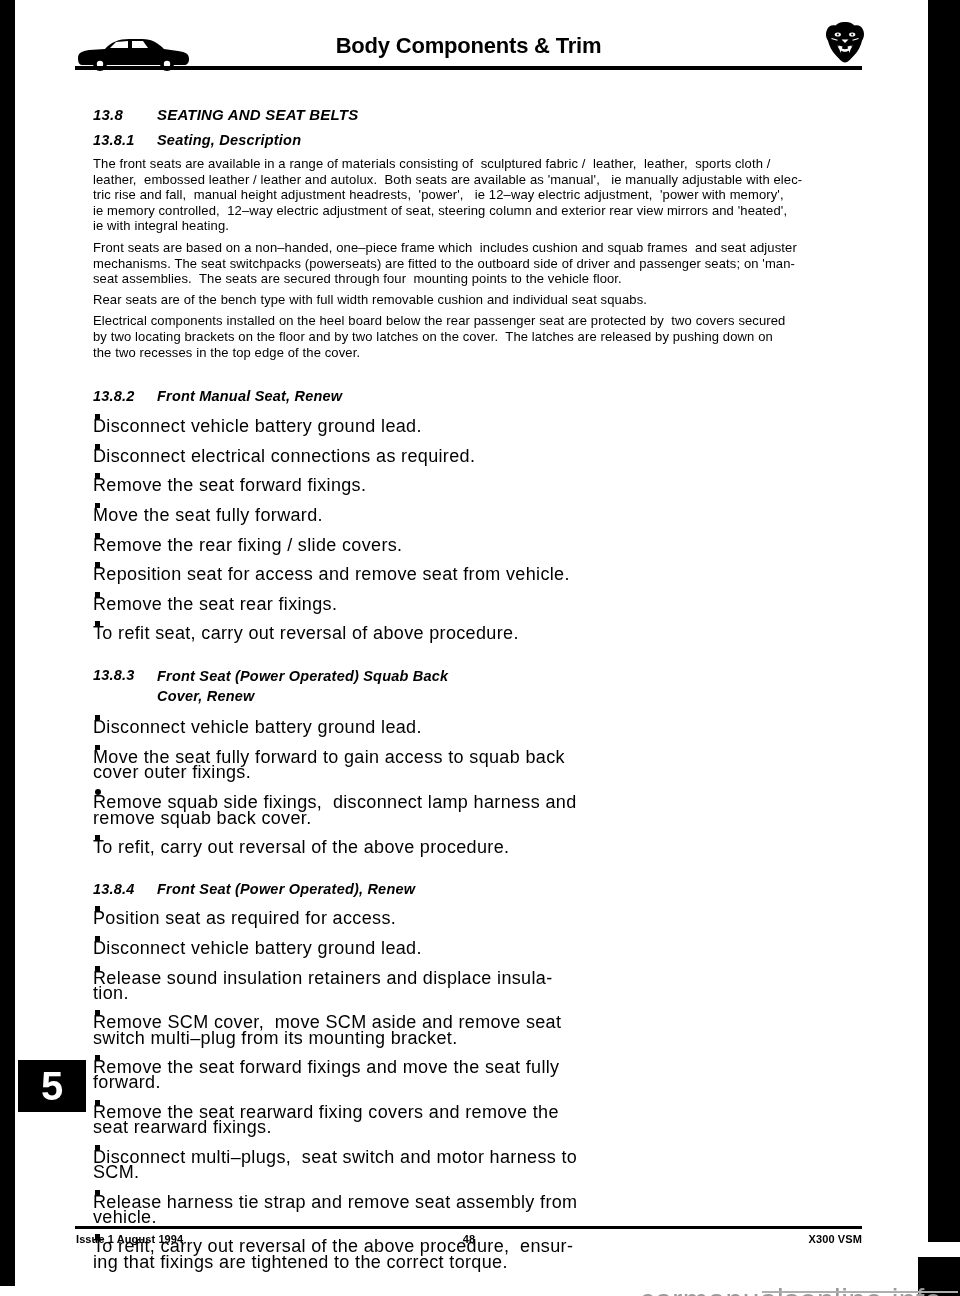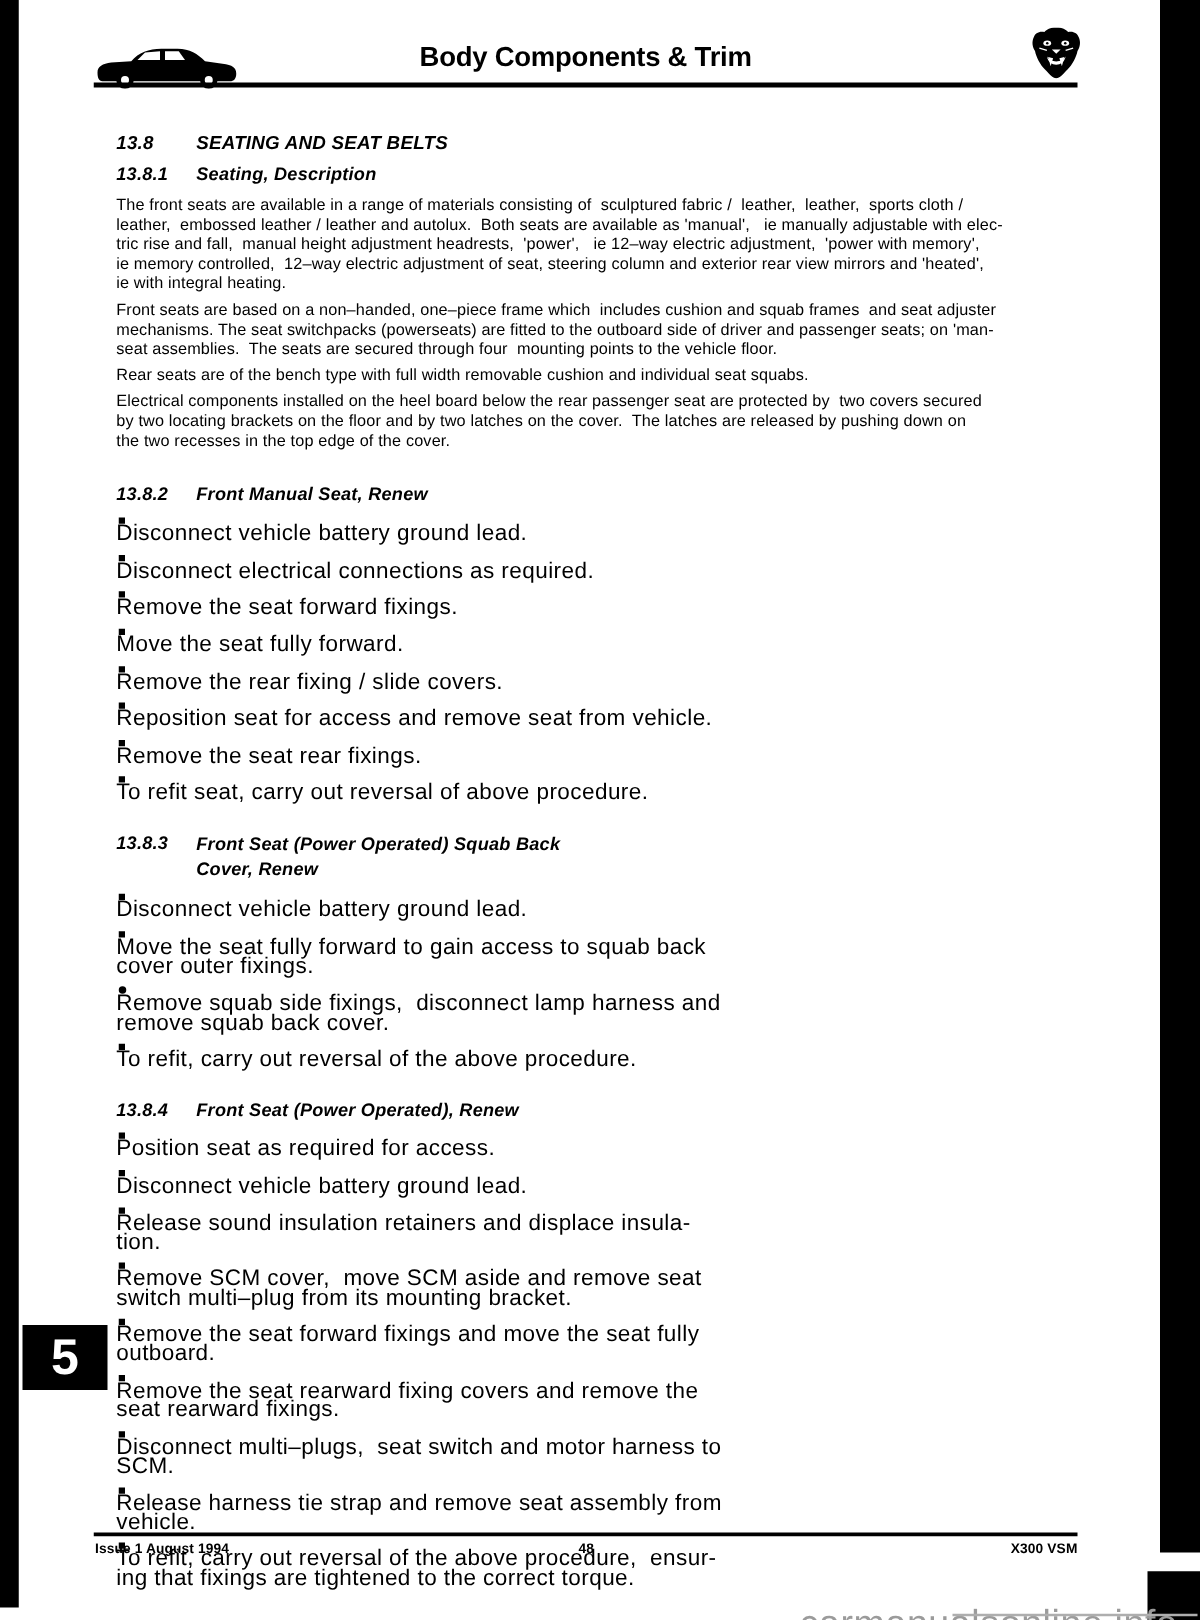--- a/index.html
+++ b/index.html
@@ -259,21 +259,21 @@
         <span class="marker"></span>
         <div class="btext">
           <div class="tline">Remove SCM cover,  move SCM aside and remove seat</div>
           <div class="tline">switch multi–plug from its mounting bracket.</div>
         </div>
       </div>
       <div class="bullet-item">
         <span class="marker"></span>
         <div class="btext">
           <div class="tline">Remove the seat forward fixings and move the seat fully</div>
-          <div class="tline">outboard.</div>
+          <div class="tline">forward.</div>
         </div>
       </div>
       <div class="bullet-item">
         <span class="marker"></span>
         <div class="btext">
           <div class="tline">Remove the seat rearward fixing covers and remove the</div>
           <div class="tline">seat rearward fixings.</div>
         </div>
       </div>
       <div class="bullet-item">

